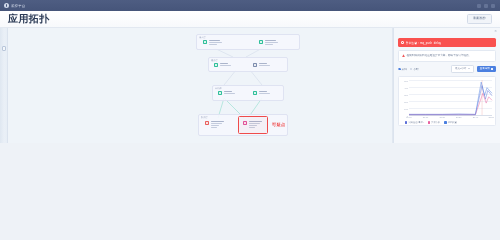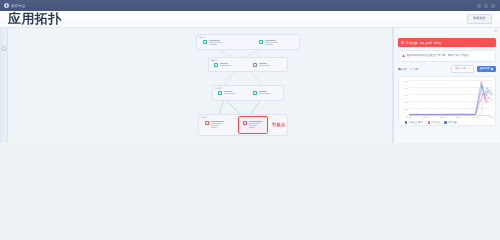--- a/index.html
+++ b/index.html
@@ -30,21 +30,21 @@
   .topbar-right { margin-left:auto; display:flex; gap:3px; padding-right:5px; align-items:center; }
   .tb-ico { width:4px; height:4px; border-radius:1px; background:#6d7c9f; opacity:.75; }
 
   
   .page-header {
     position:absolute; left:0; top:11px; width:500px; height:17px;
     background:linear-gradient(180deg,#ffffff 0%,#f7f9fc 100%);
     border-bottom:1px solid #e2e8f1;
     display:flex; align-items:center; padding:0 8px;
   }
-  .page-title { font-size:13px; font-weight:bold; color:#2b3a55; letter-spacing:.4px; }
+  .page-title { font-size:10px; font-weight:bold; color:#2b3a55; letter-spacing:.4px; }
   .header-btn {
     margin-left:auto; font-size:3.2px; color:#5a6b87;
     background:#f1f4f9; border:1px solid #d3dbe8; border-radius:1.5px;
     padding:2px 5px; line-height:1;
   }
 
   
   .workspace {
     position:absolute; left:0; top:28px; width:500px; height:115px;
     background:#eef3f8;

